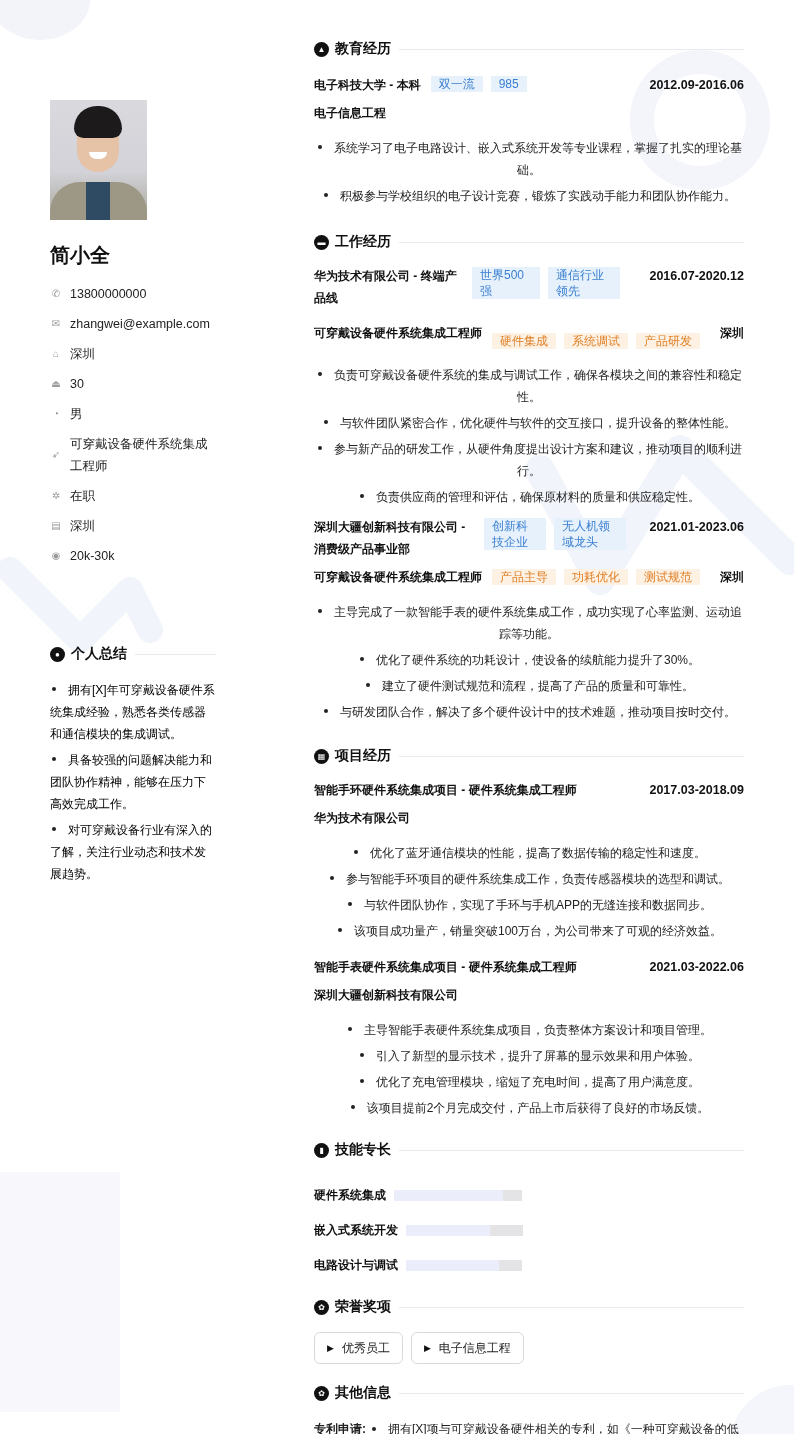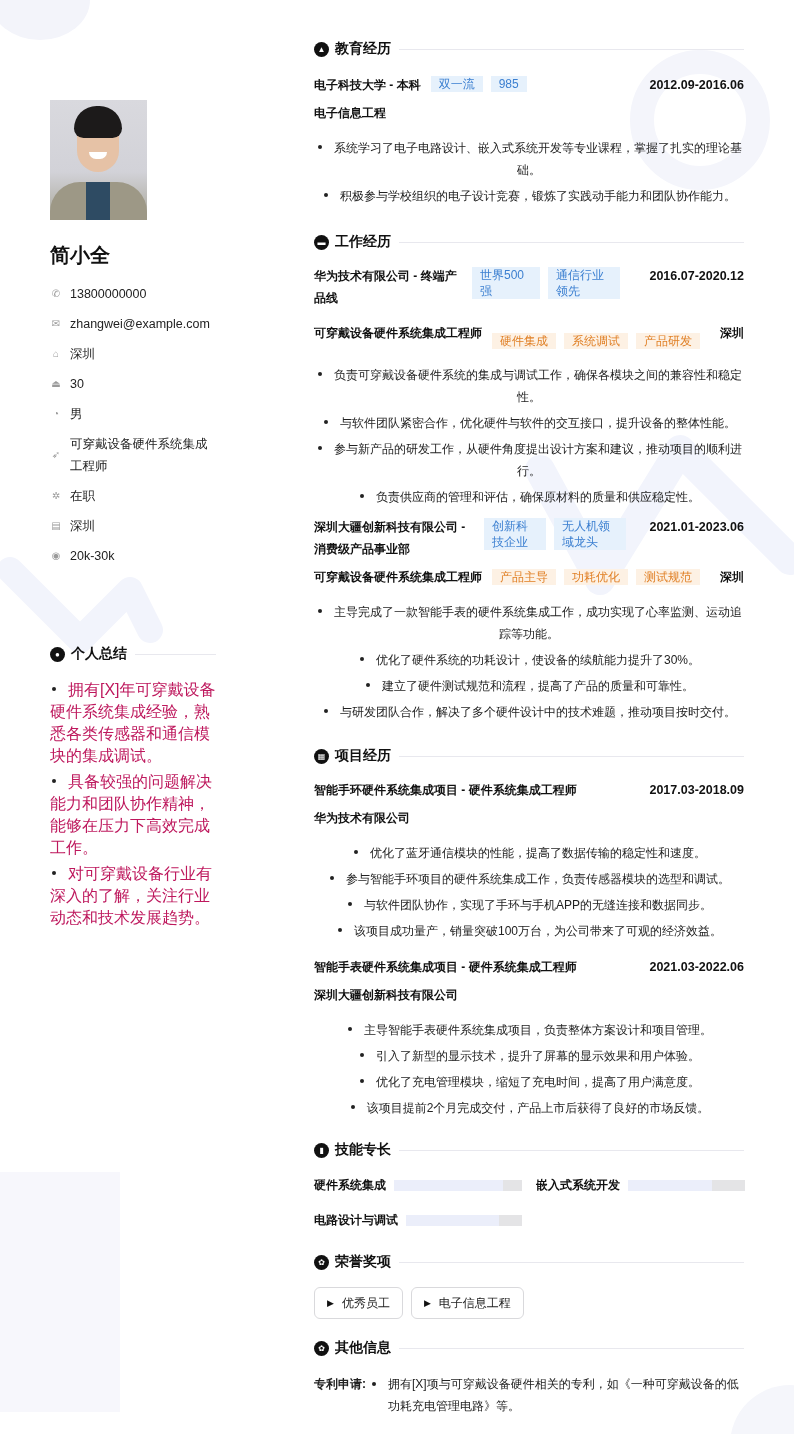--- a/index.html
+++ b/index.html
@@ -30,39 +30,39 @@
   .info-item { display: flex; align-items: flex-start; font-size: 12.5px; color: #222; line-height: 22px; margin-bottom: 8px; }
   .info-icon { width: 12px; height: 22px; margin-right: 8px; display: flex; align-items: center; justify-content: center; color: #9a9a9a; font-size: 10px; flex-shrink: 0; }
   .info-text { flex: 1; }
 
   .side-section { position: absolute; left: 50px; top: 645px; width: 166px; }
   .sec-head { display: flex; align-items: center; }
   .sec-icon { width: 15px; height: 15px; border-radius: 50%; background: #111; color: #fff; font-size: 8px; display: flex; align-items: center; justify-content: center; margin-right: 6px; flex-shrink: 0; }
   .sec-title { font-size: 14px; font-weight: bold; color: #111; white-space: nowrap; }
   .sec-line { flex: 1; height: 1px; background: #e8e8ee; margin-left: 8px; }
   .summary-list { margin-top: 16px; list-style: none; }
-  .summary-list li { font-size: 16px; line-height: 22px; margin-bottom: 4px; color: #be185d; }
+  .summary-list li { font-size: 12px; line-height: 22px; margin-bottom: 4px; color: #000000; }
   .bullet { display: inline-block; width: 4px; height: 4px; background: #222; border-radius: 50%; vertical-align: middle; margin: 0 12px 3px 2px; }
 
   .main { position: absolute; left: 314px; top: 40px; width: 430px; }
   .section { margin-bottom: 0; }
   .entry-head { display: flex; align-items: flex-start; justify-content: space-between; margin-top: 14px; }
   .entry-title { font-weight: bold; font-size: 12px; color: #111; line-height: 22px; }
   .entry-date { font-weight: bold; font-size: 12.5px; color: #111; line-height: 22px; white-space: nowrap; }
   .tags { display: flex; gap: 8px; margin-left: 10px; align-items: flex-start; padding-top: 2px; }
   .tag-blue { background: #e6f1fc; color: #3b7fd0; font-size: 12px; padding: 0 8px; line-height: 16px; }
   .tag-orange { background: #fdf1e4; color: #e07f24; font-size: 12px; padding: 0 8px; line-height: 16px; }
   .sub-row { display: flex; align-items: center; justify-content: space-between; margin-top: 8px; font-family: Liberation Serif, serif; }
   .sub-title { font-weight: bold; font-size: 12px; color: #111; line-height: 18px; }
   .sub-left { display: flex; align-items: center; }
   .sub-loc { font-weight: bold; font-size: 12px; color: #111; }
   .bullets { list-style: none; margin-top: 15px; text-align: center; }
   .bullets li { font-size: 12px; line-height: 22px; color: #222; margin-bottom: 4px; }
 
-  .skills { margin-top: 18px; display: grid; grid-template-columns: 1fr 1fr; row-gap: 18px; column-gap: 14px; }
+  .skills { margin-top: 28px; display: grid; grid-template-columns: 1fr; row-gap: 18px; column-gap: 14px; }
   .skill { display: flex; align-items: center; }
   .skill-label { font-weight: bold; font-size: 12px; color: #111; white-space: nowrap; margin-right: 8px; }
   .skill-bar { width: 128px; height: 11px; background: #e4e4e6; position: relative; }
   .skill-fill { position: absolute; left: 0; top: 0; height: 11px; background: #ebeefa; }
 
   .awards { display: flex; gap: 8px; margin-top: 16px; }
   .award-btn { border: 1px solid #d9d9dc; border-radius: 6px; padding: 0 12px; height: 32px; display: flex; align-items: center; font-size: 12px; color: #222; background: #fff; }
   .award-btn .tri { font-size: 9px; margin-right: 8px; color: #111; }
 
   .other-row { display: flex; margin-top: 16px; }

